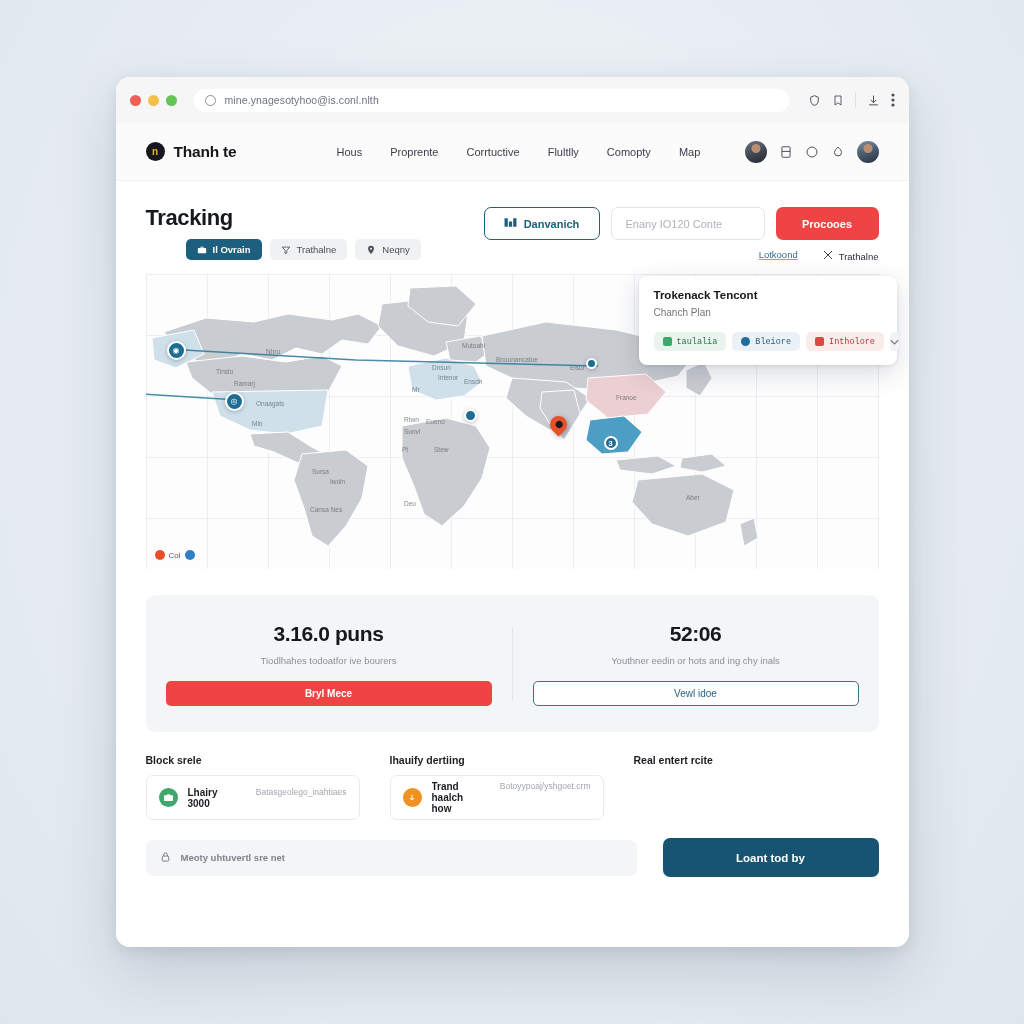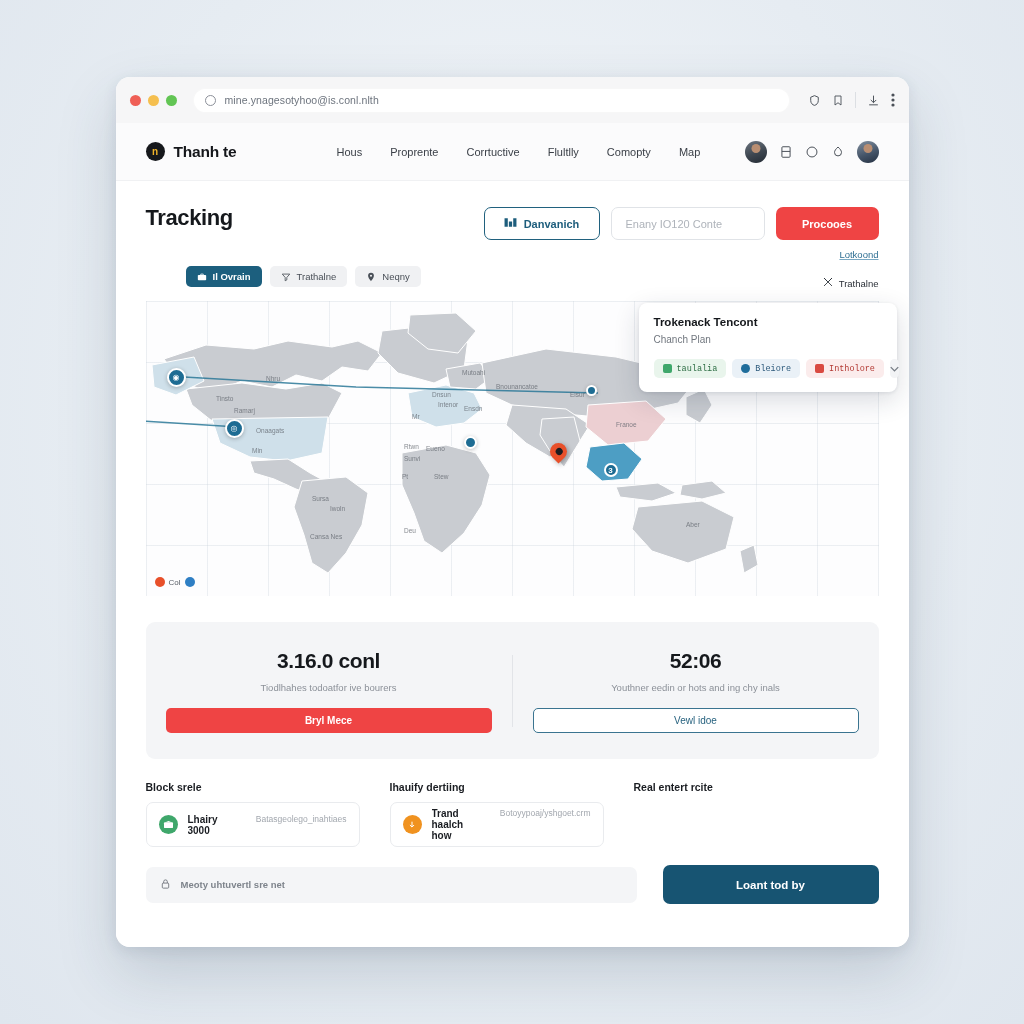--- a/index.html
+++ b/index.html
@@ -120,22 +120,22 @@
     border: 1px solid #e0e3e7; background: #ffffff;
     display: flex; align-items: center; padding: 0 14px;
   }
   .search-field span { font-size: 11px; color: #aeb3ba; filter: blur(.2px); }
   .btn-primary {
     background: #ef4444; color: #ffffff; font-weight: bold; min-width: 103px;
     border: none;
   }
 
   .sub-actions {
-    display: flex; align-items: flex-end; gap: 16px;
-    margin-top: 9px; justify-content: flex-end; flex-direction: column;
+    display: flex; align-items: flex-start; gap: 24px;
+    margin-top: 9px; justify-content: flex-end;
   }
   .link-underline {
     font-size: 9.5px; color: #2f6f93; text-decoration: underline;
     text-decoration-color: #7aa9c4; cursor: pointer; filter: blur(.2px);
   }
   .link-plain {
     font-size: 9.5px; color: #2b3038; display: flex; align-items: center; gap: 5px;
     cursor: pointer; filter: blur(.2px);
   }
 
@@ -546,21 +546,21 @@
             <svg width="9" height="6" viewBox="0 0 12 7" fill="none" stroke="currentColor" stroke-width="1.8">
               <path d="M1 1l5 5 5-5"></path>
             </svg>
           </div>
         </div>
       </div>
     </div>
 
     <div class="stats">
       <div class="stat">
-        <div class="stat-val">3.16.0 conl</div>
+        <div class="stat-val">3.16.0 puns</div>
         <div class="stat-desc">Tiodlhahes todoatfor ive bourers</div>
         <div class="btn btn-primary">
           <span>Bryl Mece</span>
         </div>
       </div>
 
       <div class="stat-div"></div>
 
       <div class="stat">
         <div class="stat-val">52:06</div>

